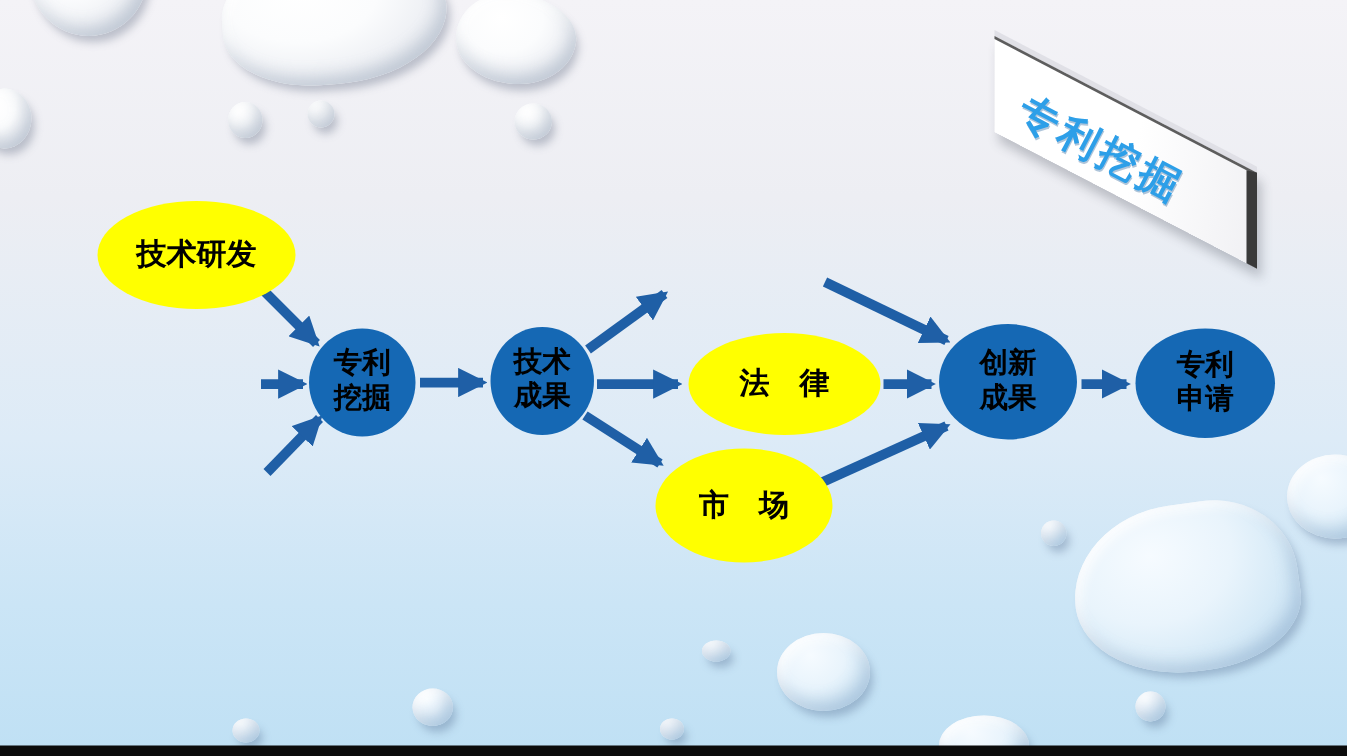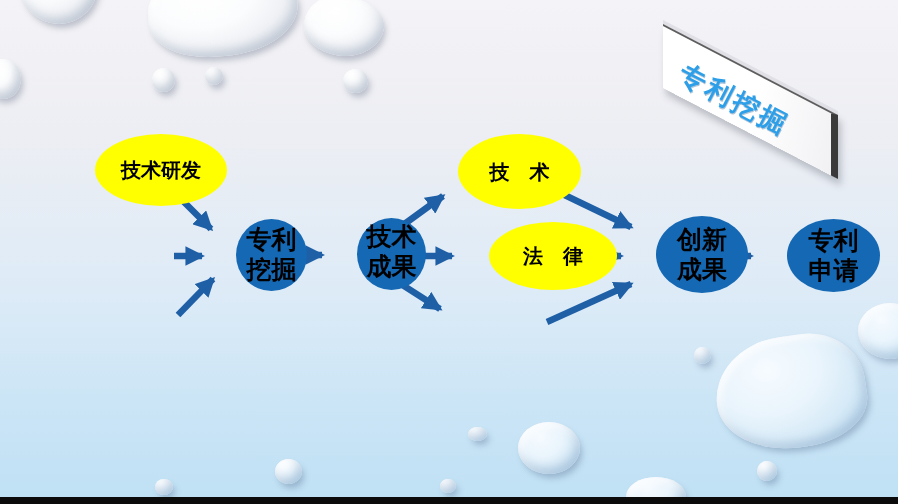--- a/index.html
+++ b/index.html
@@ -39,25 +39,24 @@
     color:var(--banner-text,#2d9fe8);
     text-shadow:1px 1px 0 rgba(25,90,150,.35);
     white-space:nowrap;
   }
   
   .node{
     position:absolute;display:flex;align-items:center;justify-content:center;
     text-align:center;color:var(--node-text,#000);
     font-family:"Liberation Serif","DejaVu Serif",serif;font-weight:bold;
     border-radius:50%;
-    margin-left:30px;
   }
   .node span{white-space:pre-line;line-height:1.2;}
   .yellow{background:var(--ellipse-fill,#ffff00);font-size:20px;}
-  .blue{background:var(--circle-fill,#1568b4);font-size:25px;}
+  .blue{background:var(--circle-fill,#1568b4);font-size:19px;}
   
   .edges{position:absolute;left:0;top:0;width:898px;height:504px;pointer-events:none;}
   .edges line{stroke:var(--arrow,#1f5fa6);stroke-width:6.5;}
   .edges .ah{fill:var(--arrow,#1f5fa6);}
   
   .bottom-bar{position:absolute;left:0;bottom:0;width:898px;height:7px;background:var(--bottom-bar,#0b0b0b);}
 </style>
 </head>
 <body>
 
@@ -107,25 +106,25 @@
     <span>技术研发</span>
   </div>
   <div class="node blue" style="left:206px;top:219px;width:71px;height:72px;">
     <span>专利
 挖掘</span>
   </div>
   <div class="node blue" style="left:327px;top:218px;width:69px;height:72px;font-family:Liberation Mono, monospace;">
     <span>技术
 成果</span>
   </div>
-  <div class="node yellow" style="left:428px;top:134px;width:123px;height:75px;">
-    <span>技　术</span>
-  </div>
   <div class="node yellow" style="left:459px;top:222px;width:128px;height:68px;text-align:right;">
     <span>法　律</span>
+  </div>
+  <div class="node yellow" style="left:437px;top:299px;width:118px;height:76px;">
+    <span>市　场</span>
   </div>
   <div class="node blue" style="left:626px;top:216px;width:92px;height:77px;">
     <span>创新
 成果</span>
   </div>
   <div class="node blue" style="left:757px;top:219px;width:93px;height:73px;">
     <span>专利
 申请</span>
   </div>
 

